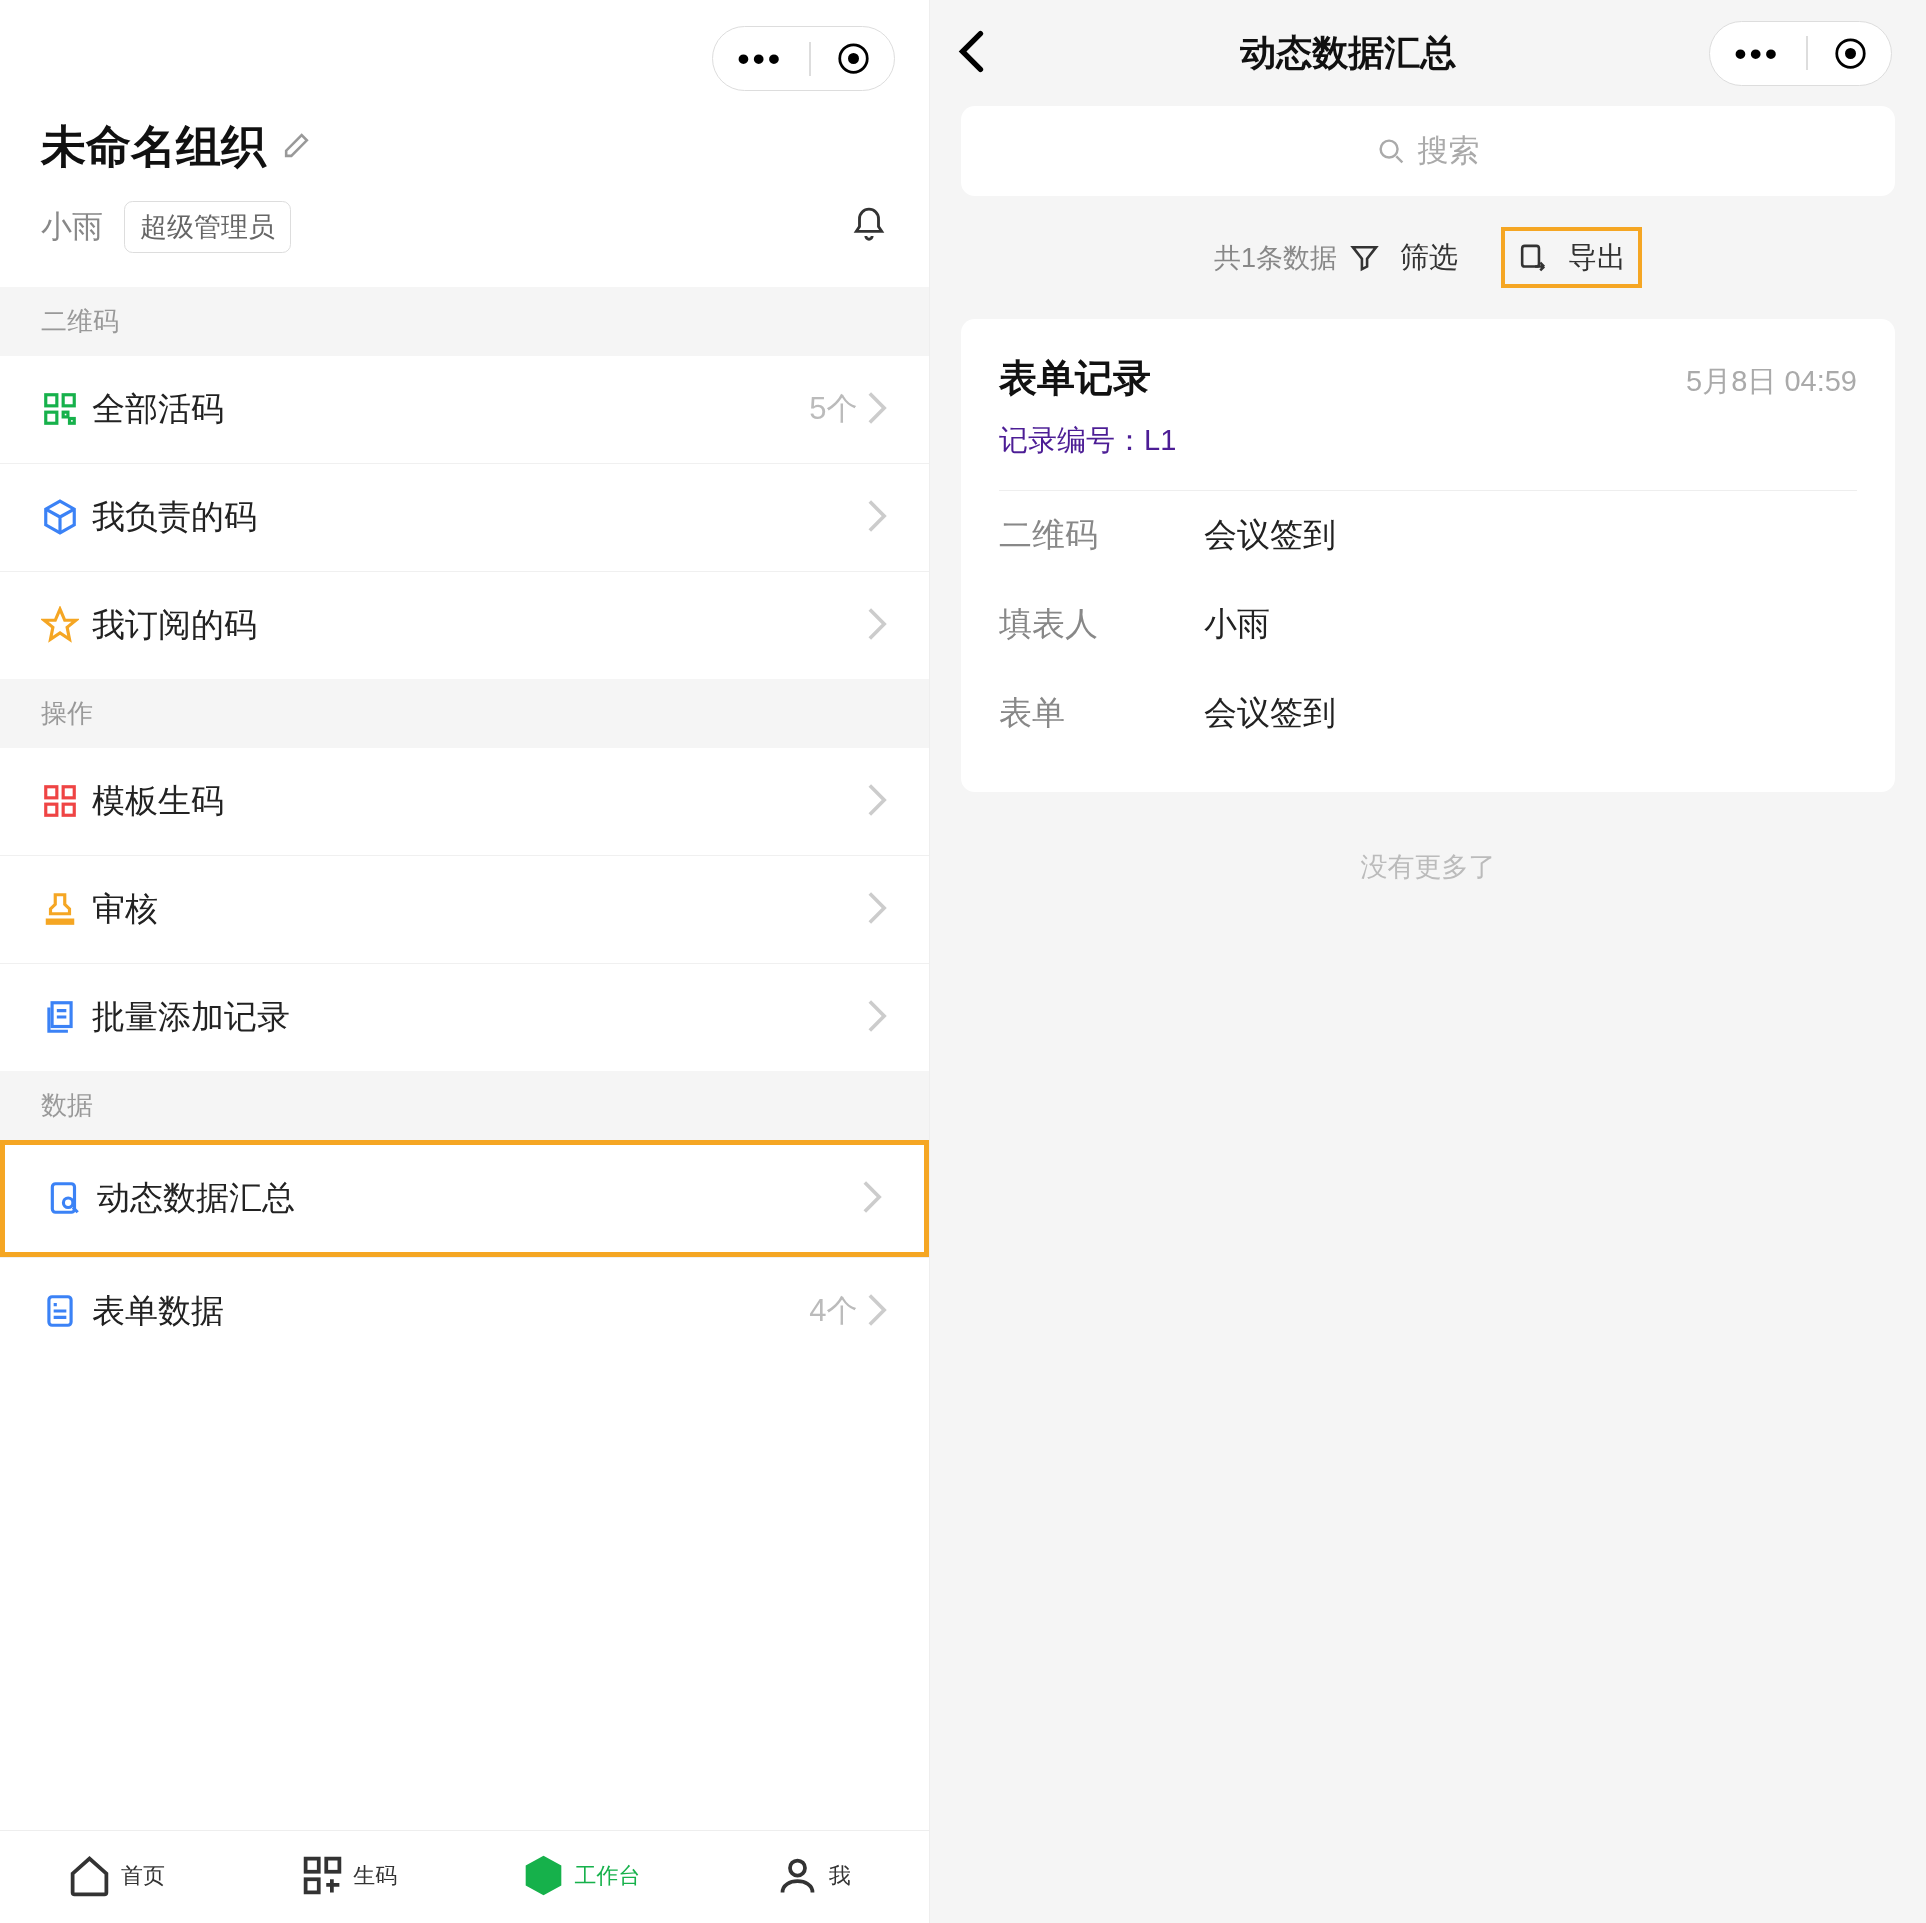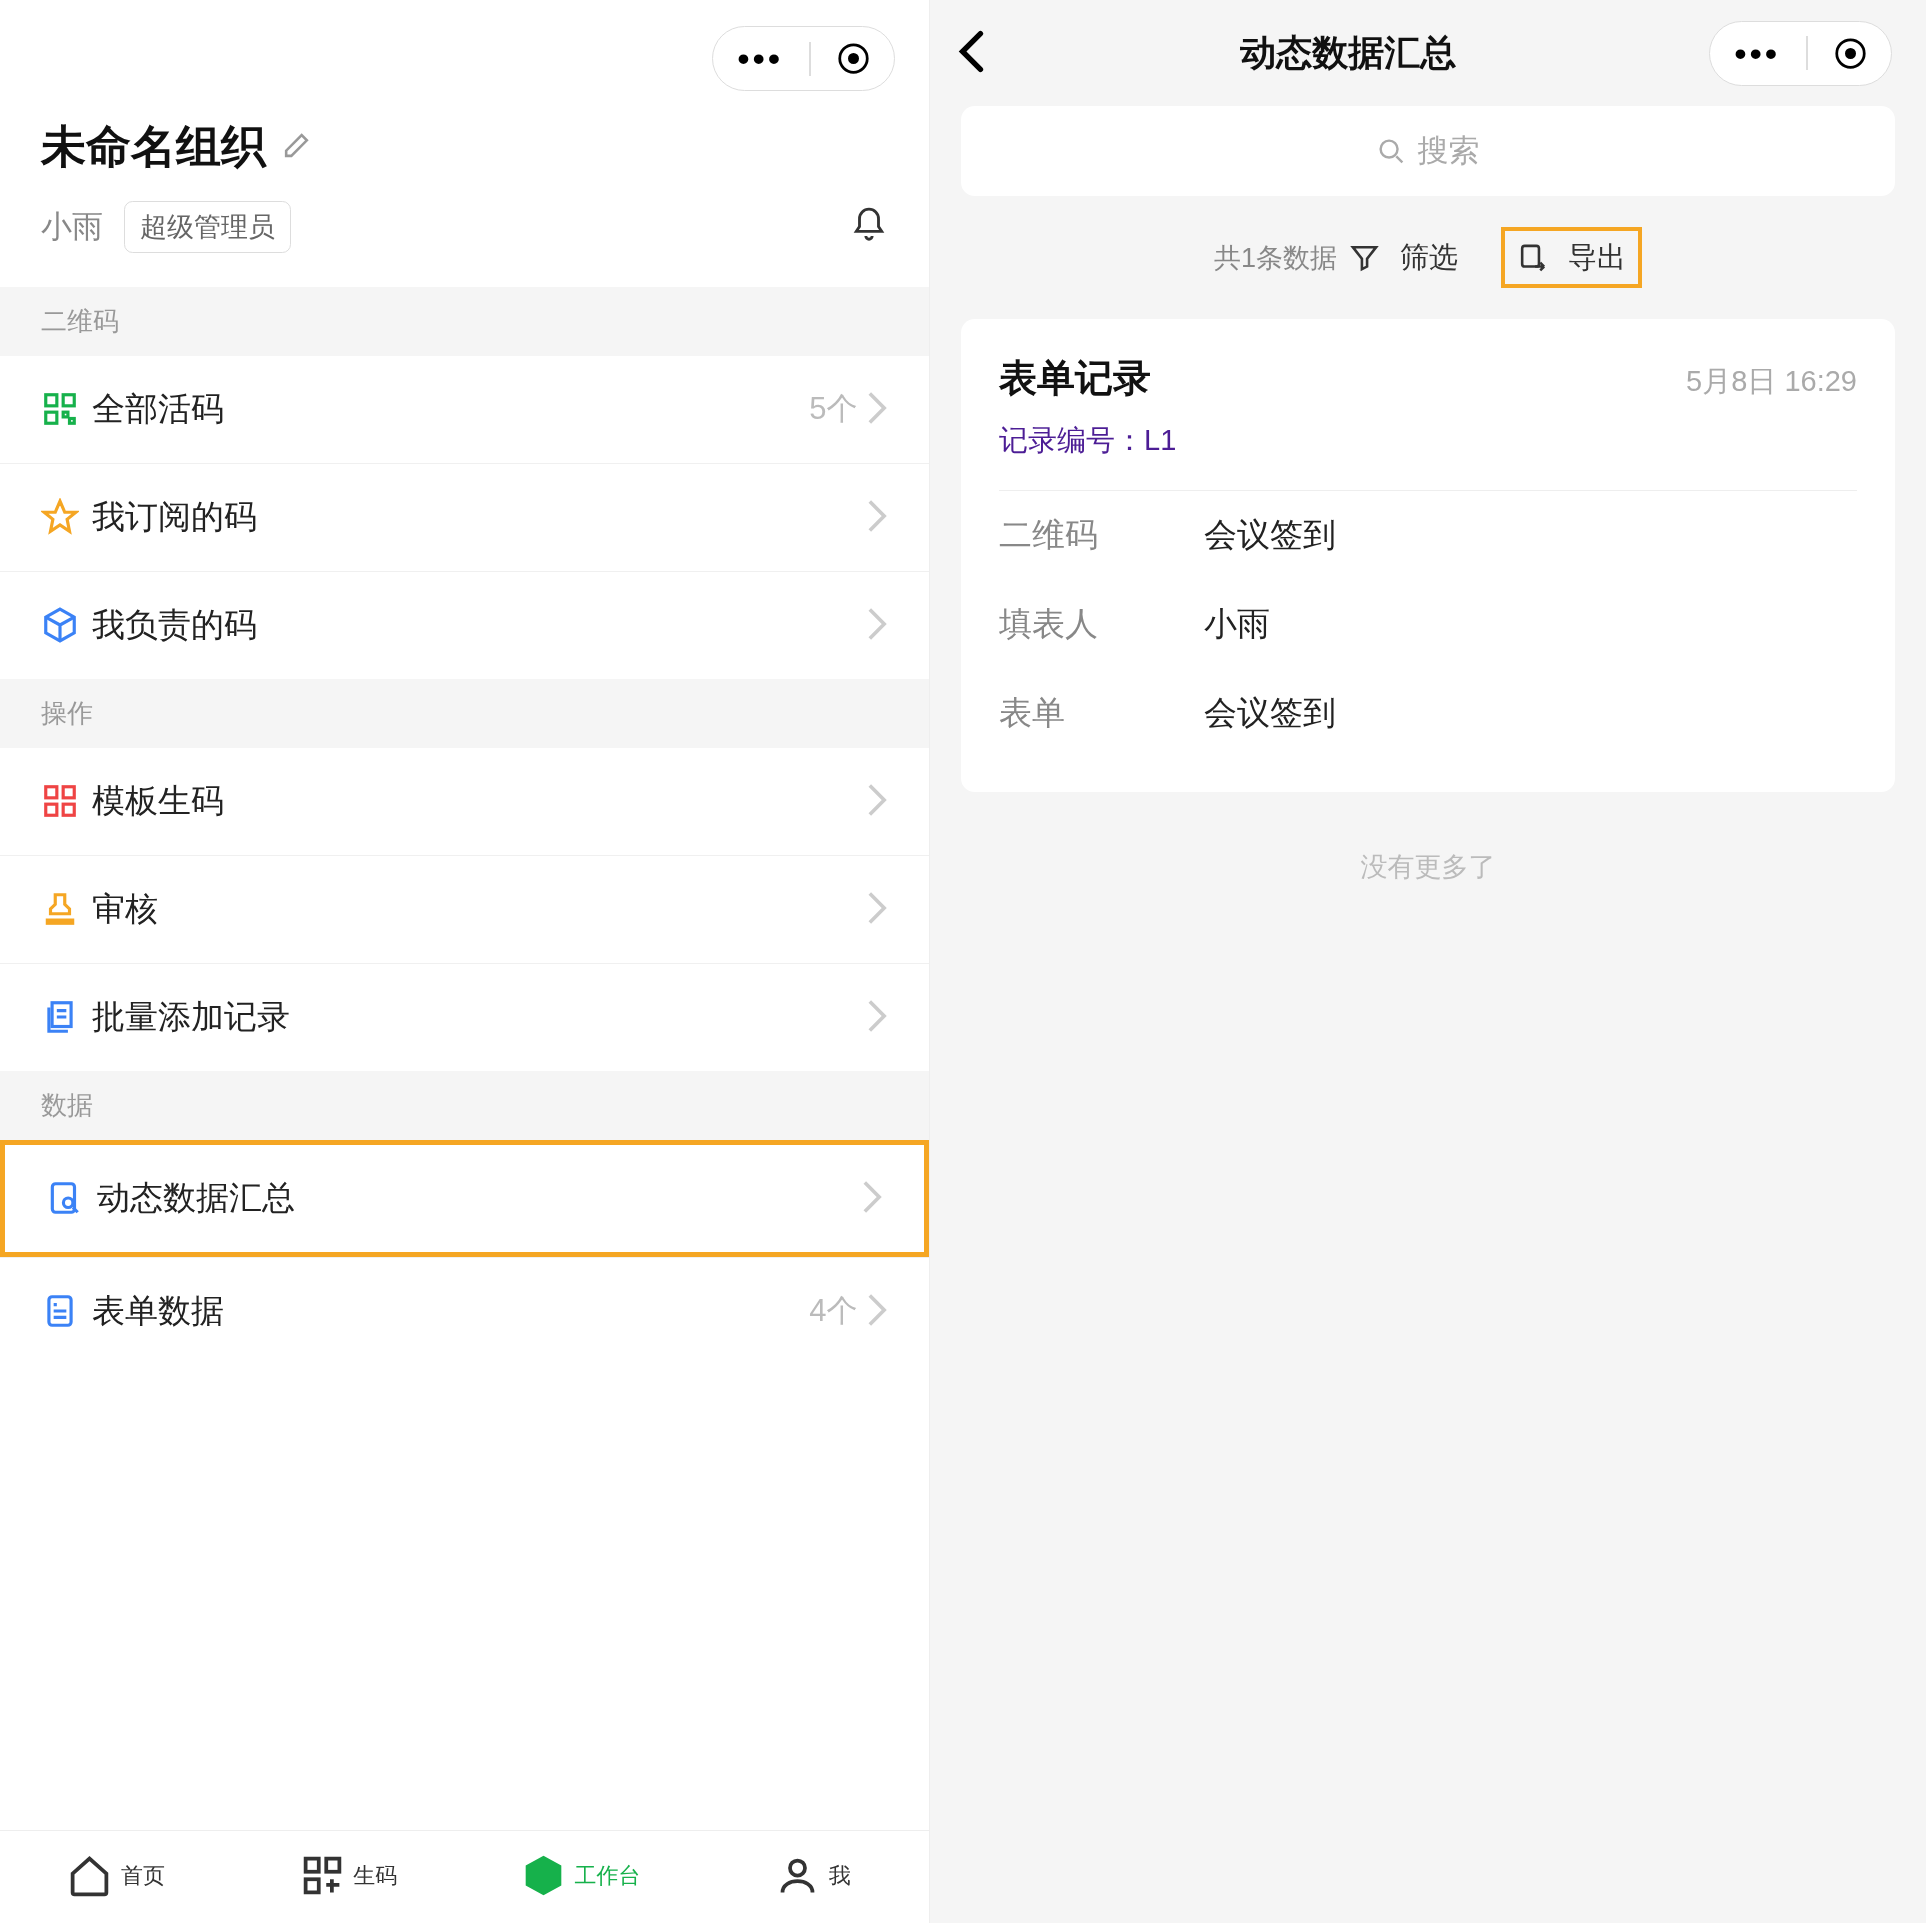--- a/index.html
+++ b/index.html
@@ -125,37 +125,37 @@
           </svg>
       </span>
       <span class="item-label">全部活码</span>
       <span class="item-meta">5个</span>
       <span class="chevron"><svg viewBox="0 0 12 20" fill="none" stroke="#ccc" stroke-width="2">
             <path d="M2 2l8 8-8 8"></path>
           </svg></span>
     </div>
     <div class="list-item">
       <span class="item-icon">
-        <svg viewBox="0 0 24 24" fill="none" stroke="#f5a623" stroke-width="2">
-            <path d="M12 2l3 7h7l-5.5 4.5L18 21l-6-4-6 4 1.5-7.5L2 9h7l3-7z"></path>
-          </svg>
-      </span>
-      <span class="item-label">我订阅的码</span>
-      <span class="chevron"><svg viewBox="0 0 12 20" fill="none" stroke="#ccc" stroke-width="2">
-            <path d="M2 2l8 8-8 8"></path>
-          </svg></span>
-    </div>
-    <div class="list-item">
-      <span class="item-icon">
         <svg viewBox="0 0 24 24" fill="none" stroke="#3b82f6" stroke-width="2">
             <path d="M12 2l9 5v10l-9 5-9-5V7l9-5z"></path>
             <path d="M12 12l9-5M12 12v10M12 12L3 7"></path>
           </svg>
       </span>
       <span class="item-label">我负责的码</span>
+      <span class="chevron"><svg viewBox="0 0 12 20" fill="none" stroke="#ccc" stroke-width="2">
+            <path d="M2 2l8 8-8 8"></path>
+          </svg></span>
+    </div>
+    <div class="list-item">
+      <span class="item-icon">
+        <svg viewBox="0 0 24 24" fill="none" stroke="#f5a623" stroke-width="2">
+            <path d="M12 2l3 7h7l-5.5 4.5L18 21l-6-4-6 4 1.5-7.5L2 9h7l3-7z"></path>
+          </svg>
+      </span>
+      <span class="item-label">我订阅的码</span>
       <span class="chevron"><svg viewBox="0 0 12 20" fill="none" stroke="#ccc" stroke-width="2">
             <path d="M2 2l8 8-8 8"></path>
           </svg></span>
     </div>
 
     <div class="section-header">操作</div>
     <div class="list-item">
       <span class="item-icon">
         <svg viewBox="0 0 24 24" fill="none" stroke="#ef4444" stroke-width="2">
             <rect x="3" y="3" width="7" height="7"></rect>
@@ -300,21 +300,21 @@
               <path d="M14 19h7m0 0l-3-3m3 3l-3 3"></path>
             </svg>
           <span>导出</span>
         </div>
       </div>
     </div>
 
     <div class="card">
       <div class="card-head">
         <span class="card-title">表单记录</span>
-        <span class="card-time">5月8日 16:29</span>
+        <span class="card-time">5月8日 04:59</span>
       </div>
       <div class="card-sub">
         <span>记录编号：</span><span>L1</span>
       </div>
       <div class="kv-row">
         <span class="kv-key">二维码</span>
         <span class="kv-val">会议签到</span>
       </div>
       <div class="kv-row">
         <span class="kv-key">填表人</span>

